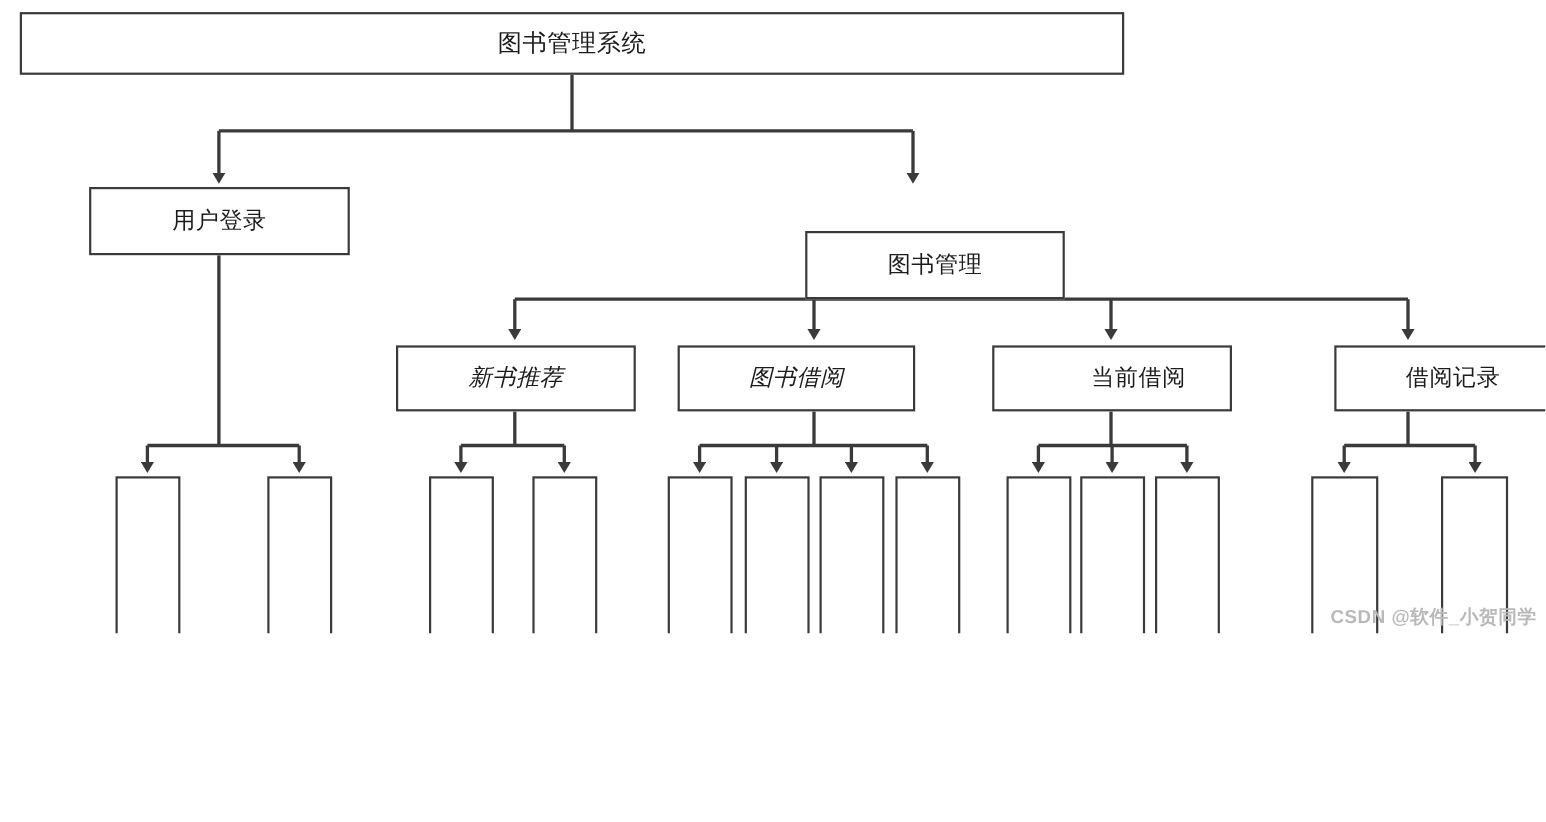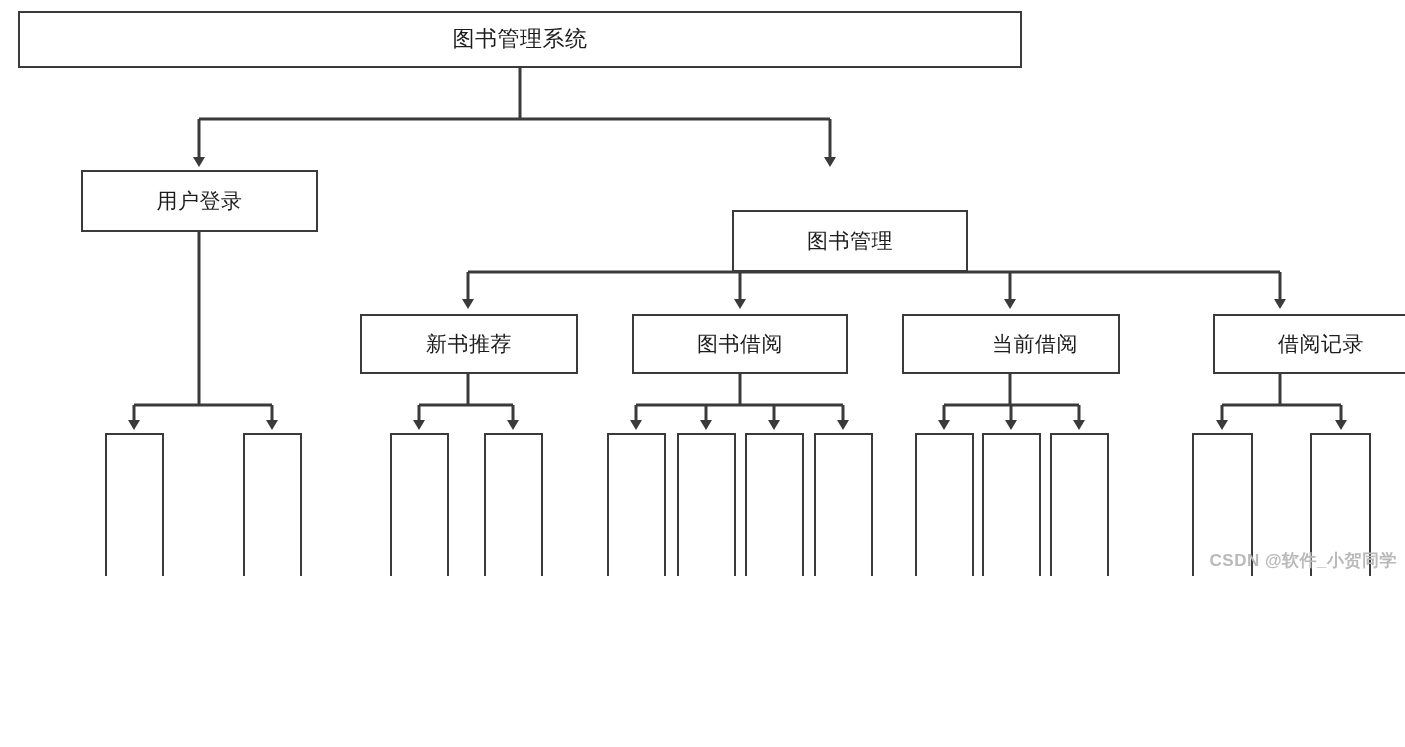--- a/index.html
+++ b/index.html
@@ -133,25 +133,25 @@
   </div>
 
   <div class="node horiz" style="left:81px; top:170px; width:237px; height:62px;">
     <span>用户登录</span>
   </div>
 
   <div class="node horiz" style="left:732px; top:170px; width:236px; height:62px;margin-top:40px;">
     <span>图书管理</span>
   </div>
 
-  <div class="node horiz" style="left:360px; top:314px; width:218px; height:60px;">
+  <div class="node horiz" style="left:360px; top:314px; width:218px; height:60px;font-style:italic;">
     <span>新书推荐</span>
   </div>
 
-  <div class="node horiz" style="left:632px; top:314px; width:216px; height:60px;">
+  <div class="node horiz" style="left:616px; top:314px; width:216px; height:60px;font-style:italic;">
     <span>图书借阅</span>
   </div>
 
   <div class="node horiz" style="left:902px; top:314px; width:218px; height:60px;padding-left:48px;">
     <span>当前借阅</span>
   </div>
 
   <div class="node horiz" style="left:1172px; top:314px; width:216px; height:60px;margin-left:41px;">
     <span>借阅记录</span>
   </div>

